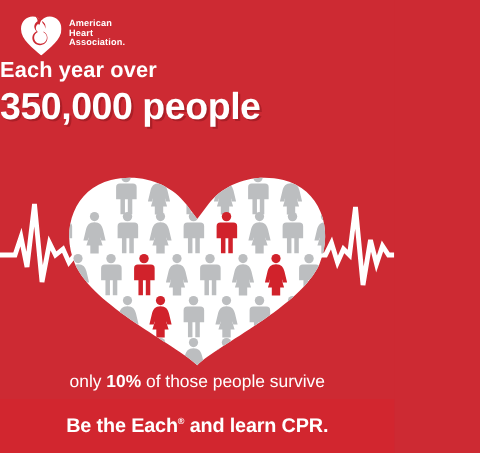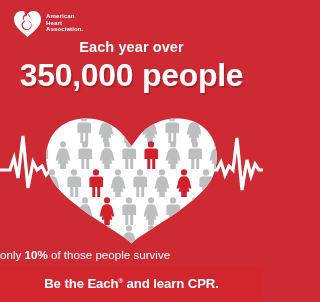--- a/index.html
+++ b/index.html
@@ -24,51 +24,50 @@
     line-height:1.06;
   }
   #logo-words span{
     color:#ffffff;font-size:6.1px;font-weight:bold;
     letter-spacing:.1px;white-space:nowrap;
   }
 
   
   #headline{
     position:absolute;left:0;top:40px;width:263px;
-    text-align:center;
   }
   #eyebrow{
     color:#ffffff;font-size:14.5px;font-weight:bold;
     letter-spacing:.1px;line-height:1;
     display:block;
   }
   #bignum{
     display:block;margin-top:4px;
-    color:#ffffff;font-size:32px;font-weight:bold;
+    color:#ffffff;font-size:25px;font-weight:bold;
     letter-spacing:-.3px;line-height:1;
     text-shadow:1.5px 1.5px 0 #ab1f27;
     white-space:nowrap;
   }
   #subhead{
     display:block;margin-top:6px;
     color:#ffffff;font-size:11.4px;font-weight:bold;
     letter-spacing:-.05px;line-height:1;
     white-space:nowrap;
   }
 
   
   #stage{
     position:absolute;left:0;top:104px;width:263px;height:144px;
   }
   #stage svg{display:block;width:263px;height:144px;}
 
   
   #survive{
     position:absolute;left:0;top:249px;width:263px;
-    color:#ffffff;
+    text-align:center;color:#ffffff;
     font-size:11.6px;line-height:1;white-space:nowrap;
   }
   #survive b{font-weight:bold;}
   #cta-bar{
     position:absolute;left:0;top:266px;width:263px;height:36px;
     background:#d2262f;
     display:flex;align-items:center;justify-content:center;
   }
   #cta{
     color:#ffffff;font-size:13.2px;font-weight:bold;

